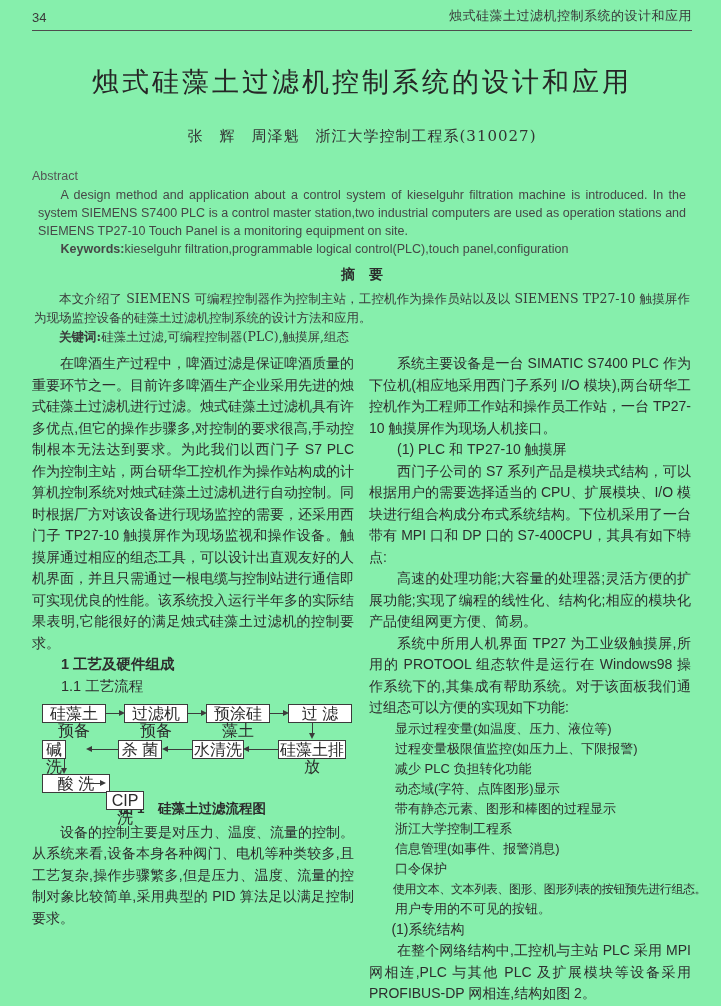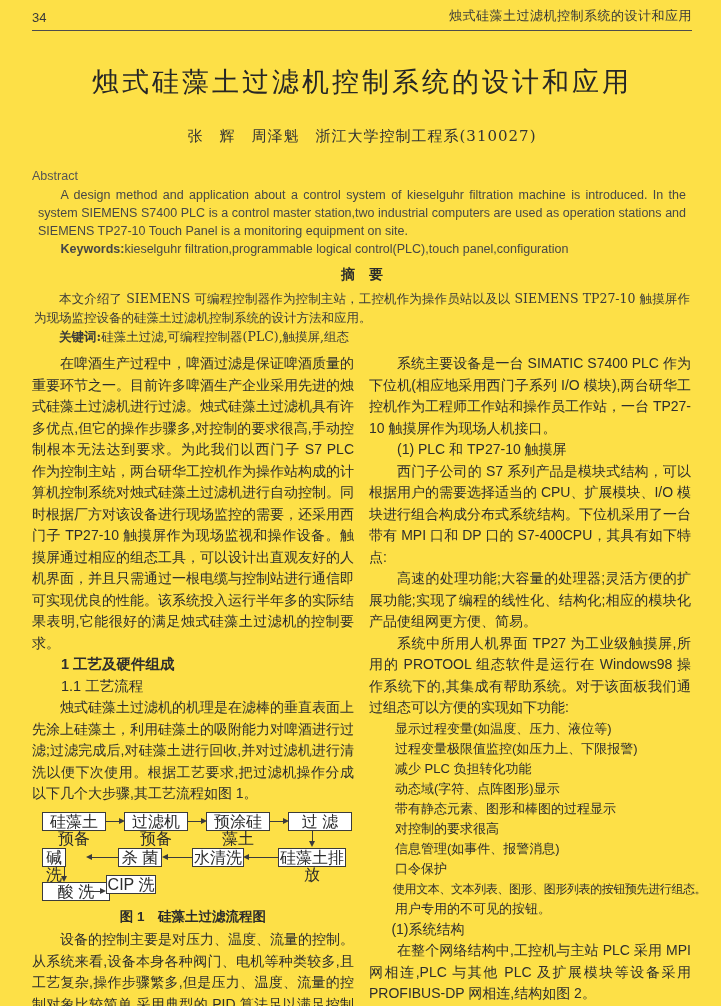--- a/index.html
+++ b/index.html
@@ -1,19 +1,19 @@
 <!DOCTYPE html>
 <html><head>
 <meta charset="utf-8">
 <style>
   html,body { margin:0; padding:0; background:#ffffff; }
   .page {
     position:relative;
     width:721px; height:1006px;
-    background:#fde047;
+    background:#86efac;
     overflow:hidden;
     color:#2e2e2e;
     font-family:"Liberation Sans", sans-serif;
   }
   .content { padding:0 29px 0 32px; }
 
   
   .page-header {
     display:flex; justify-content:space-between; align-items:flex-end;
     padding:7px 0 5px 0;
@@ -107,37 +107,36 @@
     <div class="zh-keywords">
       <span class="bold">关键词:</span><span>硅藻土过滤,可编程控制器(PLC),触摸屏,组态</span>
     </div>
 
     <div class="columns">
 
       <div class="col">
         <p>在啤酒生产过程中，啤酒过滤是保证啤酒质量的重要环节之一。目前许多啤酒生产企业采用先进的烛式硅藻土过滤机进行过滤。烛式硅藻土过滤机具有许多优点,但它的操作步骤多,对控制的要求很高,手动控制根本无法达到要求。为此我们以西门子 S7 PLC 作为控制主站，两台研华工控机作为操作站构成的计算机控制系统对烛式硅藻土过滤机进行自动控制。同时根据厂方对该设备进行现场监控的需要，还采用西门子 TP27-10 触摸屏作为现场监视和操作设备。触摸屏通过相应的组态工具，可以设计出直观友好的人机界面，并且只需通过一根电缆与控制站进行通信即可实现优良的性能。该系统投入运行半年多的实际结果表明,它能很好的满足烛式硅藻土过滤机的控制要求。</p>
         <p class="h-sec">1  工艺及硬件组成</p>
         <p class="h-sub">1.1  工艺流程</p>
-        <p>烛式硅藻土过滤机的机理是在滤棒的垂直表面上先涂上硅藻土，利用硅藻土的吸附能力对啤酒进行过滤;过滤完成后,对硅藻土进行回收,并对过滤机进行清洗以便下次使用。根据工艺要求,把过滤机操作分成以下几个大步骤,其工艺流程如图 1。</p>
 
         <div class="fig">
           <div class="fig-canvas">
 
             <div class="fbox" style="left:10px;top:2px;width:64px">硅藻土预备</div>
             <div class="fbox" style="left:92px;top:2px;width:64px">过滤机预备</div>
             <div class="fbox" style="left:174px;top:2px;width:64px">预涂硅藻土</div>
             <div class="fbox" style="left:256px;top:2px;width:64px">过 滤</div>
 
             <div class="fbox" style="left:10px;top:38px;width:24px">碱 洗</div>
             <div class="fbox" style="left:86px;top:38px;width:44px">杀 菌</div>
             <div class="fbox" style="left:160px;top:38px;width:52px">水清洗</div>
             <div class="fbox" style="left:246px;top:38px;width:68px">硅藻土排放</div>
 
             <div class="fbox" style="left:10px;top:72px;width:68px">酸 洗</div>
-            <div class="fbox" style="left:74px;top:65px;width:50px">CIP 洗</div>
+            <div class="fbox" style="left:74px;top:89px;width:38px">CIP 洗</div>
 
             <div class="ar h" style="left:74px;top:11px;width:13px"></div>
             <div class="head right" style="left:87px;top:8px"></div>
             <div class="ar h" style="left:156px;top:11px;width:13px"></div>
             <div class="head right" style="left:169px;top:8px"></div>
             <div class="ar h" style="left:238px;top:11px;width:13px"></div>
             <div class="head right" style="left:251px;top:8px"></div>
 
             <div class="ar v" style="left:280px;top:21px;height:11px"></div>
             <div class="head down" style="left:277px;top:31px"></div>
@@ -168,21 +167,21 @@
         <p>西门子公司的 S7 系列产品是模块式结构，可以根据用户的需要选择适当的 CPU、扩展模块、I/O 模块进行组合构成分布式系统结构。下位机采用了一台带有 MPI 口和 DP 口的 S7-400CPU，其具有如下特点:</p>
         <p>高速的处理功能;大容量的处理器;灵活方便的扩展功能;实现了编程的线性化、结构化;相应的模块化产品使组网更方便、简易。</p>
         <p>系统中所用人机界面 TP27 为工业级触摸屏,所用的 PROTOOL 组态软件是运行在 Windows98 操作系统下的,其集成有帮助系统。对于该面板我们通过组态可以方便的实现如下功能:</p>
 
         <div>
           <div class="feat">显示过程变量(如温度、压力、液位等)</div>
           <div class="feat">过程变量极限值监控(如压力上、下限报警)</div>
           <div class="feat">减少 PLC 负担转化功能</div>
           <div class="feat">动态域(字符、点阵图形)显示</div>
           <div class="feat">带有静态元素、图形和棒图的过程显示</div>
-          <div class="feat">对控制的要求很高</div>
+          <div class="feat">浙江大学控制工程系</div>
           <div class="feat">信息管理(如事件、报警消息)</div>
           <div class="feat">口令保护</div>
           <div class="feat tight">使用文本、文本列表、图形、图形列表的按钮预先进行组态。</div>
           <div class="feat">用户专用的不可见的按钮。</div>
         </div>
 
         <p class="p-num">(1)系统结构</p>
         <p>在整个网络结构中,工控机与主站 PLC 采用 MPI 网相连,PLC 与其他 PLC 及扩展模块等设备采用 PROFIBUS-DP 网相连,结构如图 2。</p>
       </div>
 

